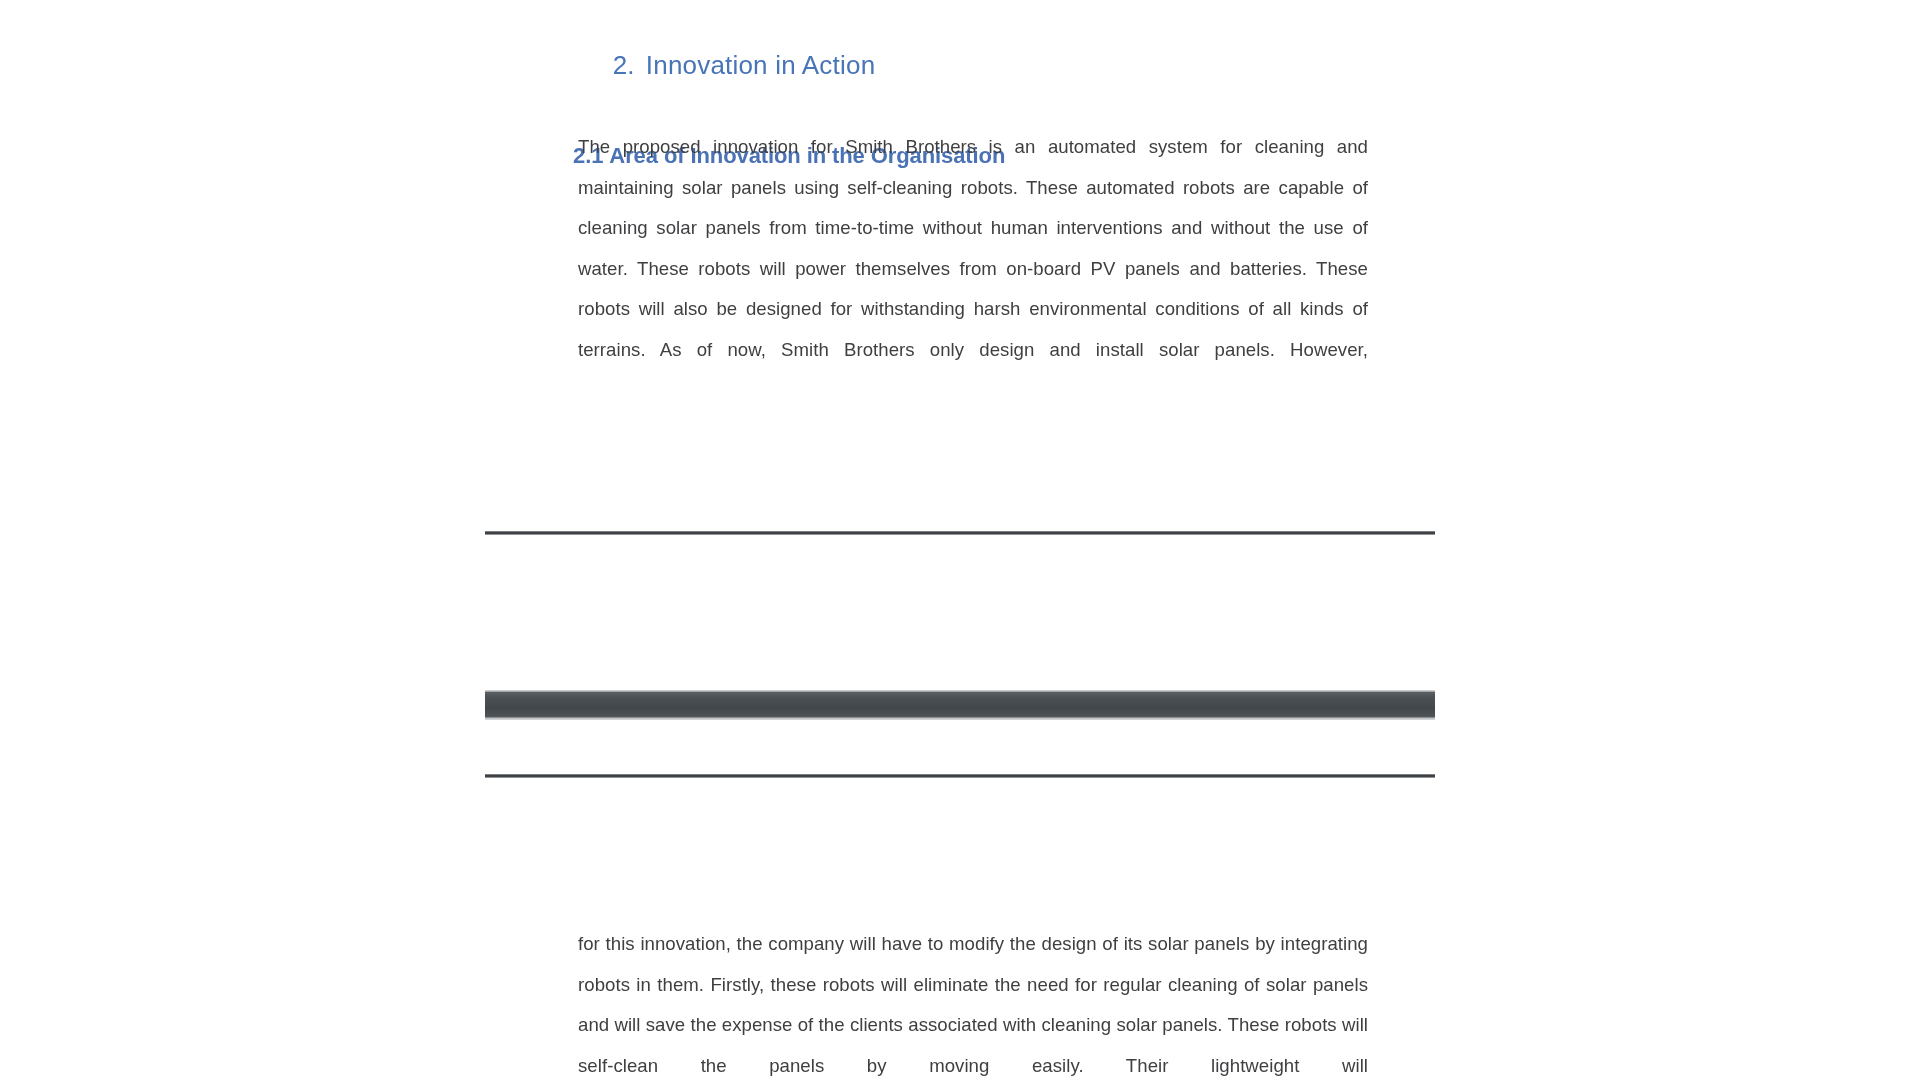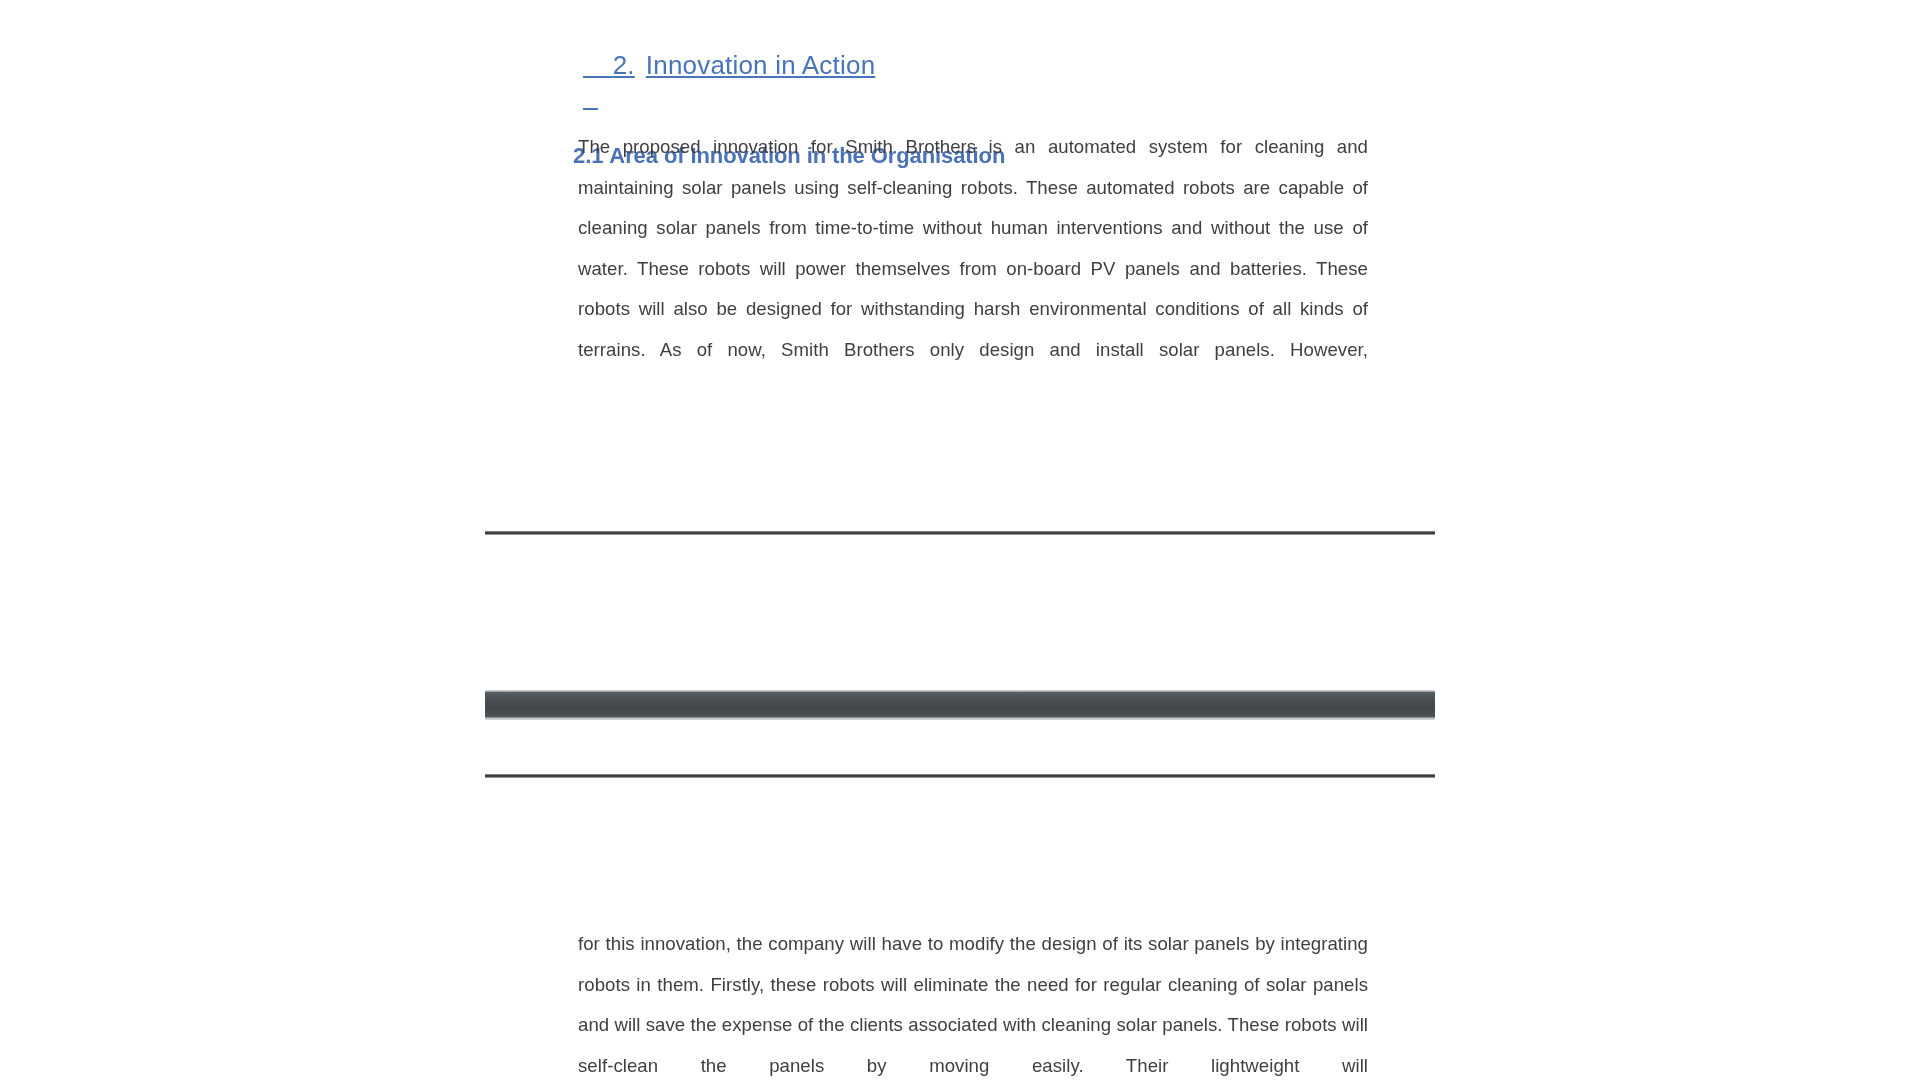--- a/index.html
+++ b/index.html
@@ -26,21 +26,20 @@
   .heading-1 {
     position: absolute;
     left: 583px;
     top: 17px;
     font-size: 26px;
     font-weight: 400;
     letter-spacing: 0.2px;
     color: #4874b8;
     white-space: pre;
     line-height: 32px;
-    text-decoration: underline;
   }
   .heading-1 .num {
     margin-right: 11px;
   }
 
   .heading-2 {
     position: absolute;
     left: 549px;
     top: 114px;
     font-size: 22px;

